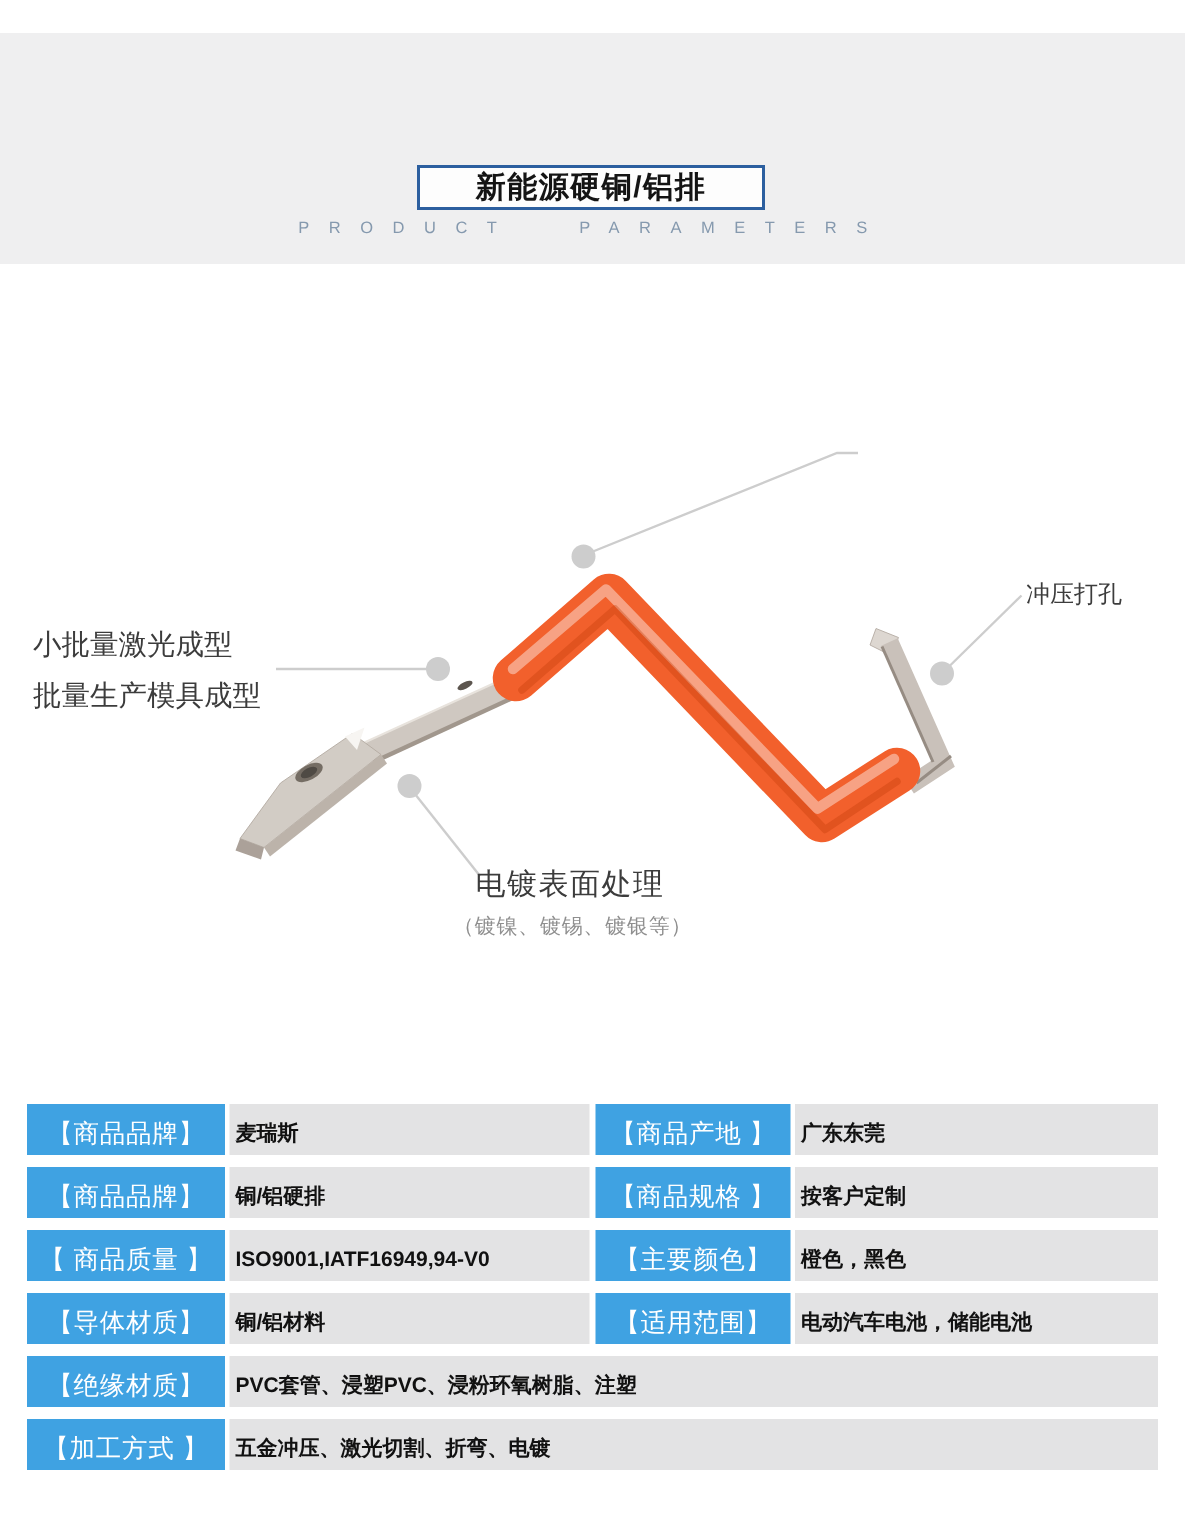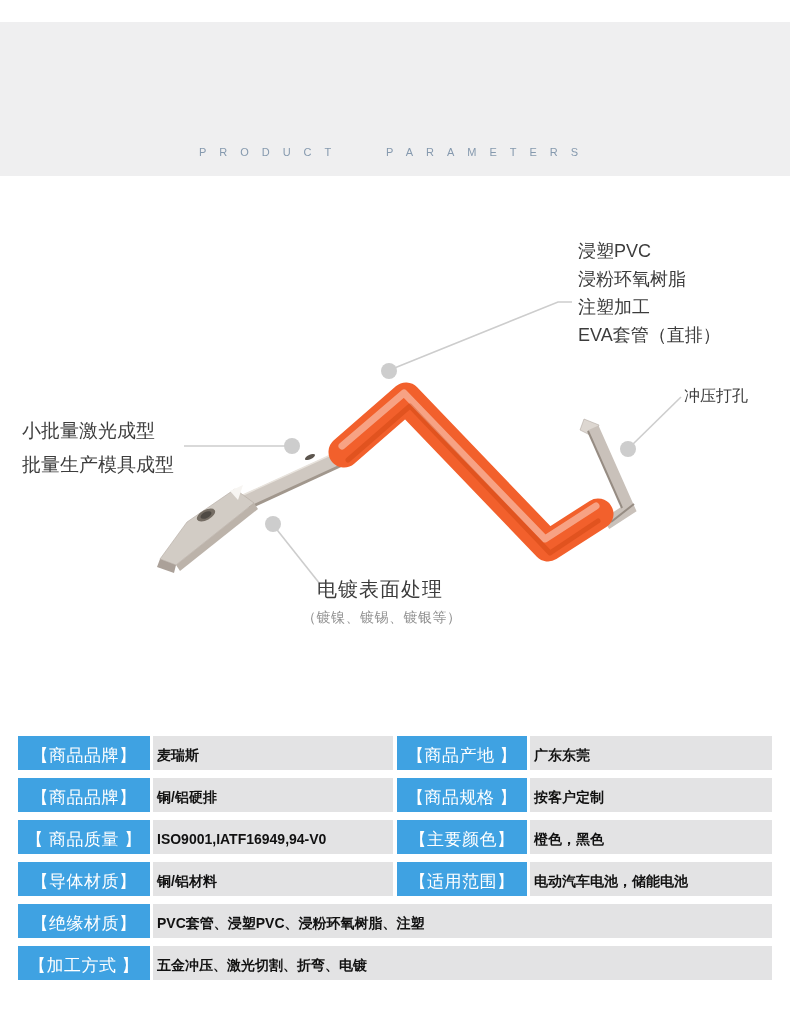--- a/index.html
+++ b/index.html
@@ -53,20 +53,21 @@
   .cell.value.v1{width:240px;}
   .cell.value.v2{width:242px;}
   .cell.value.wide{width:619px;}
 </style>
 </head>
 <body>
 
 <div class="page">
 
   <div class="header-band"></div>
+  <div class="subtitle-box">新能源硬铜/铝排</div>
   <div class="tagline">PRODUCT PARAMETERS</div>
 
   <svg class="figure-svg" viewBox="0 0 790 1019">
 
     <g stroke="#cdcdcd" stroke-width="1.6" fill="none">
       <polyline points="572,302 558,302 392,369"></polyline>
       <line x1="681" y1="397" x2="630" y2="447"></line>
       <line x1="184" y1="446" x2="292" y2="446"></line>
       <line x1="274" y1="526" x2="320" y2="584"></line>
     </g>
@@ -98,26 +99,20 @@
     </g>
 
     <g>
       <polygon points="333,444 348,431 362,442 346,459" fill="#ee5d2a"></polygon>
       <path d="M344,452 L406,398 L548,546 L598,514" fill="none" stroke="#f2602c" stroke-width="31" stroke-linejoin="round" stroke-linecap="round"></path>
       <path d="M342,446 L404,393 L545,539 L596,506" fill="none" stroke="rgba(255,255,255,0.42)" stroke-width="7" stroke-linejoin="round" stroke-linecap="round"></path>
       <path d="M348,460 L410,406 L550,553 L598,521" fill="none" stroke="rgba(190,55,5,0.32)" stroke-width="5" stroke-linejoin="round" stroke-linecap="round"></path>
     </g>
   </svg>
 
-  <div class="ann ann-coating">
-    <div>浸塑PVC</div>
-    <div>浸粉环氧树脂</div>
-    <div>注塑加工</div>
-    <div>EVA套管（直排）</div>
-  </div>
   <div class="ann ann-punching">冲压打孔</div>
   <div class="ann ann-forming">
     <div>小批量激光成型</div>
     <div>批量生产模具成型</div>
   </div>
   <div class="ann ann-plating-main">电镀表面处理</div>
   <div class="ann ann-plating-sub">（镀镍、镀锡、镀银等）</div>
 
   <div class="params-table">
     <div class="param-row">

